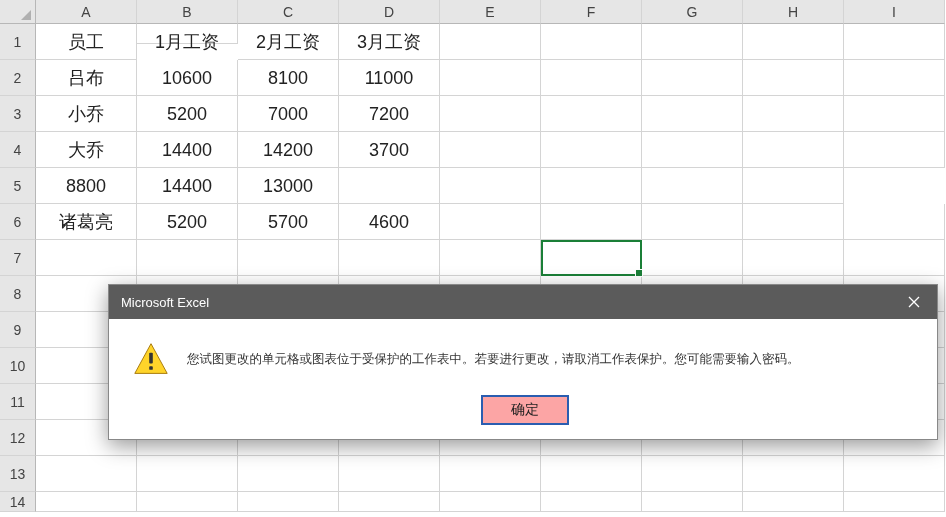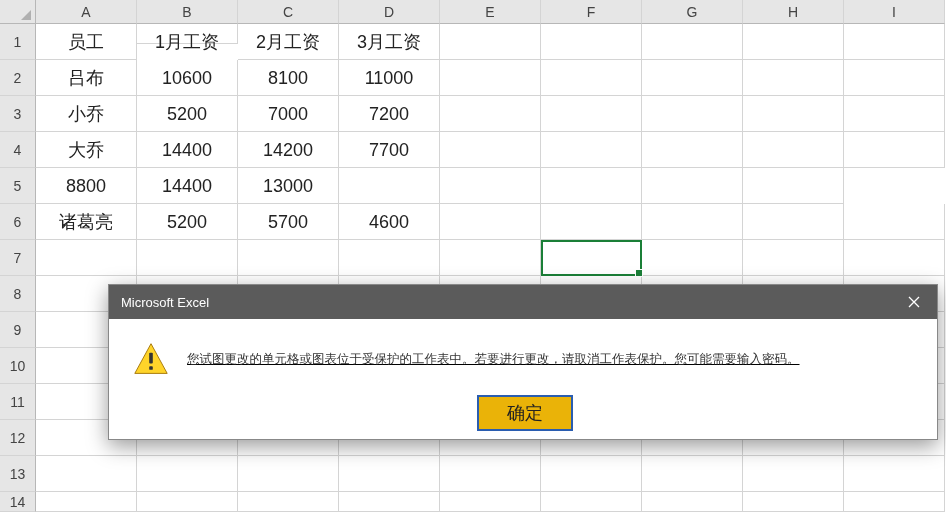--- a/index.html
+++ b/index.html
@@ -134,40 +134,39 @@
     .dialog-body{
       padding: 22px 20px 10px 24px;
       display:flex;
       flex-direction:column;
       gap: 18px;
     }
     .msg-row{
       display:flex;
       align-items:center;
       gap: 18px;
-      text-decoration: underline;
     }
     .warn-icon{
       width: 36px; height: 36px;
       flex-shrink:0;
     }
     .msg-text{
       font-size: 12.5px;
       color: #333;
       line-height: 1.6;
     }
     .btn-row{
       display:flex;
       justify-content:center;
     }
     .ok-btn{
       border: 2px solid #2a5db0;
-      background: #eab308;
+      background: #fca5a5;
       padding: 4px 28px;
-      font-size: 18px;
+      font-size: 14px;
       color:#222;
       cursor:pointer;
     }
   </style>
 </head>
 <body>
 
 <div class="grid">
   <div class="corner"></div>
 
@@ -231,21 +230,21 @@
         <div class="cell" style="height: 36px; line-height: 36px;"></div>
         <div class="cell" style="height: 36px; line-height: 36px;"></div>
         <div class="cell" style="height: 36px; line-height: 36px;"></div>
         <div class="cell" style="height: 36px; line-height: 36px;"></div>
         <div class="cell" style="height: 36px; line-height: 36px;"></div>
       </div>
       <div class="cell-row">
         <div class="cell" style="height: 36px; line-height: 36px;">大乔</div>
         <div class="cell" style="height: 36px; line-height: 36px;">14400</div>
         <div class="cell" style="height: 36px; line-height: 36px; text-align: center;">14200</div>
-        <div class="cell" style="height: 36px; line-height: 36px;">7700</div>
+        <div class="cell" style="height: 36px; line-height: 36px;">3700</div>
         <div class="cell" style="height: 36px; line-height: 36px;"></div>
         <div class="cell" style="height: 36px; line-height: 36px;"></div>
         <div class="cell" style="height: 36px; line-height: 36px;"></div>
         <div class="cell" style="height: 36px; line-height: 36px;"></div>
         <div class="cell" style="height: 36px; line-height: 36px;"></div>
       </div>
       <div class="cell-row">
         <div class="cell" style="height: 36px; line-height: 36px;">8800</div>
         <div class="cell" style="height: 36px; line-height: 36px;">14400</div>
         <div class="cell" style="height: 36px; line-height: 36px;">13000</div>

